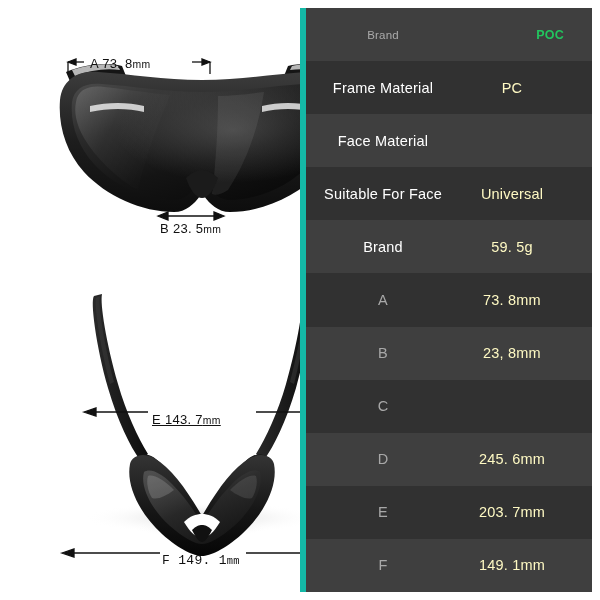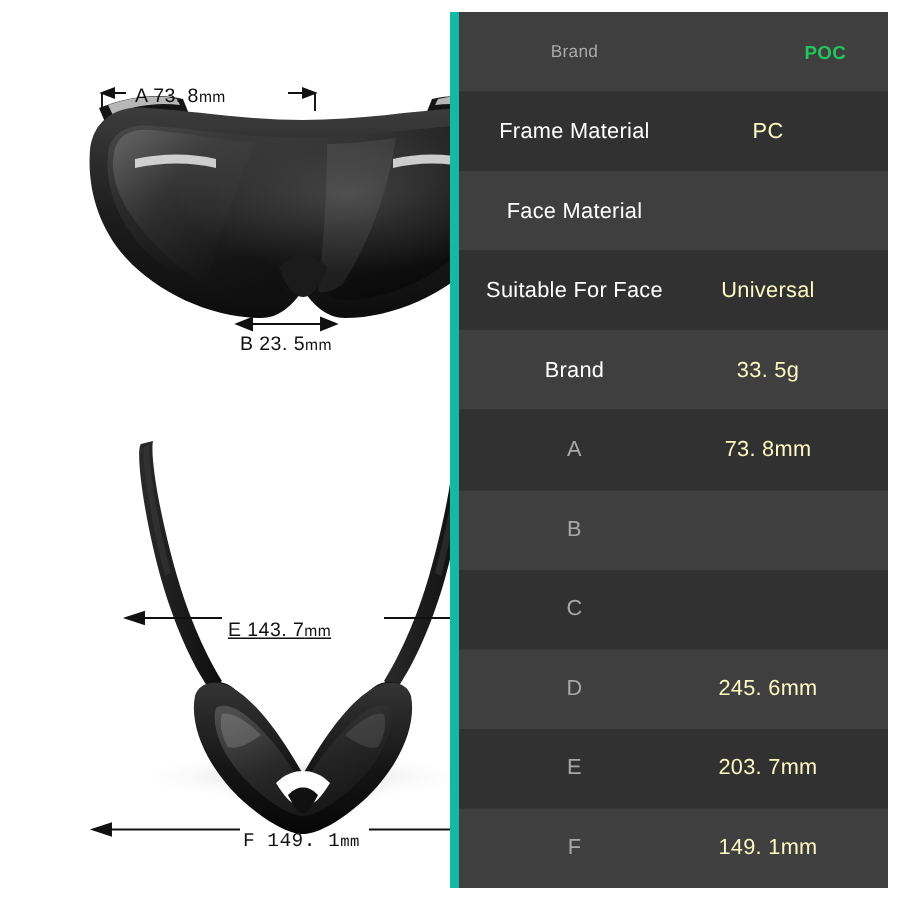--- a/index.html
+++ b/index.html
@@ -277,30 +277,31 @@
       <div class="spec-label">Face Material</div>
     </div>
 
     <div class="spec-row row-dark">
       <div class="spec-label">Suitable For Face</div>
       <div class="spec-value">Universal</div>
     </div>
 
     <div class="spec-row row-light">
       <div class="spec-label">Brand</div>
-      <div class="spec-value">33. 5g</div>
+      <div class="spec-value">59. 5g</div>
     </div>
 
     <div class="spec-row row-dark code-row">
       <div class="spec-label">A</div>
       <div class="spec-value">73. 8mm</div>
     </div>
 
     <div class="spec-row row-light code-row">
       <div class="spec-label">B</div>
+      <div class="spec-value">23, 8mm</div>
     </div>
 
     <div class="spec-row row-dark code-row">
       <div class="spec-label">C</div>
     </div>
 
     <div class="spec-row row-light code-row">
       <div class="spec-label">D</div>
       <div class="spec-value">245. 6mm</div>
     </div>

